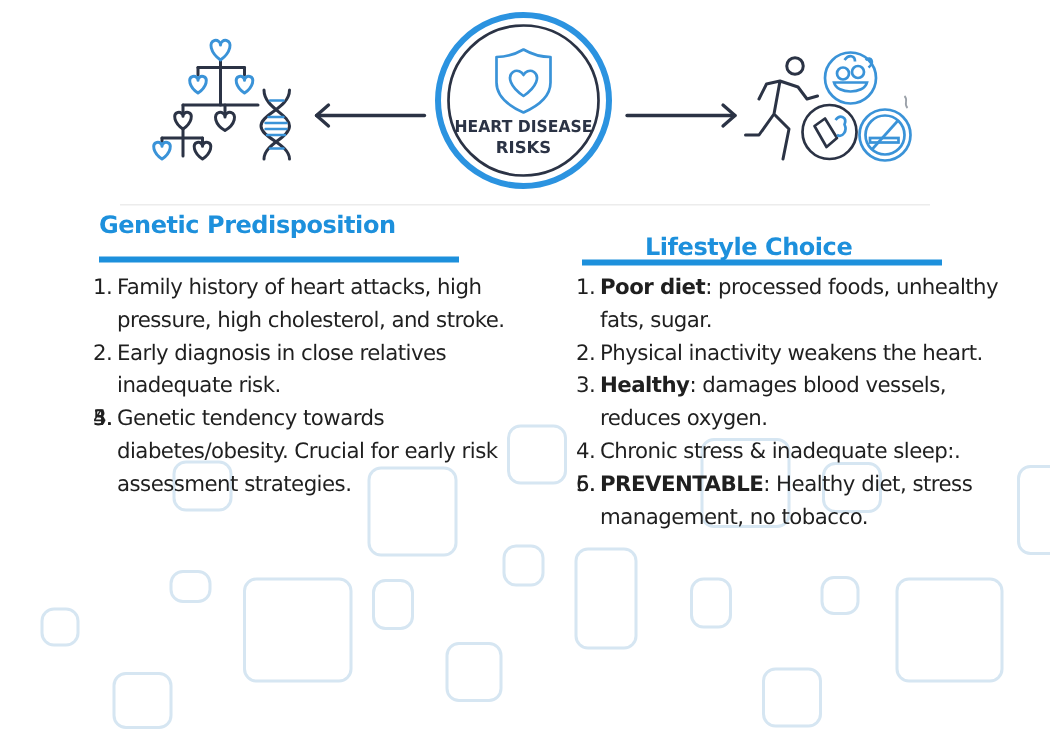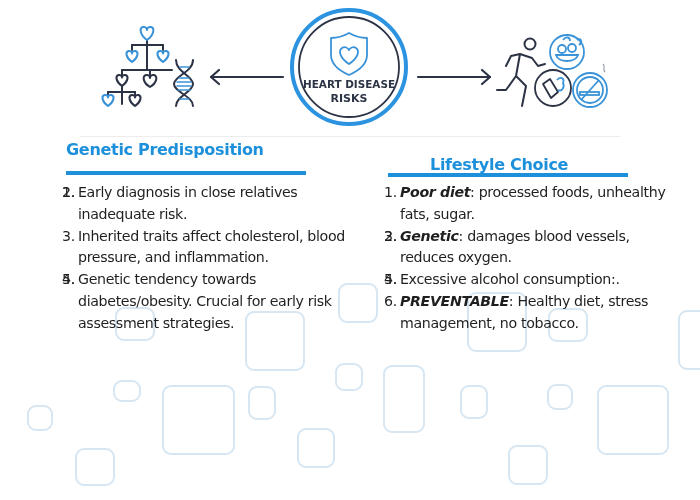--- a/index.html
+++ b/index.html
@@ -36,21 +36,21 @@
     list-style: none; margin: 0; padding: 0;
     position: absolute; left: 0; top: 46px; width: 290px;
   }
   ol.items li {
     position: relative; padding-left: 22px;
     font-family: "DejaVu Sans", sans-serif;
     font-size: 14.2px; line-height: 21.8px; color: #1f1f1f;
     letter-spacing: -0.35px;
   }
   ol.items li .num { position: absolute; left: 6px; top: 0; }
-  ol.items li b { font-weight: bold; font-style: italic; }
+  ol.items li b { font-weight: bold; }
 </style>
 </head>
 <body>
 
 <div class="bg-squares">
   <div class="sq" style="left:338px;top:283px;width:40px;height:40px;"></div>
   <div class="sq" style="left:335px;top:363px;width:28px;height:28px;"></div>
   <div class="sq" style="left:115px;top:307px;width:40px;height:34px;"></div>
   <div class="sq" style="left:245px;top:311px;width:60px;height:60px;"></div>
   <div class="sq" style="left:27px;top:405px;width:26px;height:26px;"></div>
@@ -159,32 +159,32 @@
     <path d="M605 72 C 602 69, 606 67, 603 64" stroke="#9aa0a8" stroke-width="1.2"></path>
   </g>
 </svg>
 
 <div class="hr-line"></div>
 
 <section class="column col-left">
   <div class="col-title">Genetic Predisposition</div>
   <div class="underline"></div>
   <ol class="items">
-    <li><span class="num">1.</span></li>
+    <li><span class="num">1.</span><span>Family history of heart attacks, high pressure, high cholesterol, and stroke.</span></li>
     <li><span class="num">2.</span><span>Early diagnosis in close relatives inadequate risk.</span></li>
-    <li><span class="num">3.</span><span>Inherited traits affect cholesterol, blood pressure, and inflammation.</span></li>
+    <li><span class="num">3.</span></li>
     <li><span class="num">4.</span></li>
     <li><span class="num">5.</span><span>Genetic tendency towards diabetes/obesity. Crucial for early risk assessment strategies.</span></li>
   </ol>
 </section>
 
 <section class="column col-right">
   <div class="col-title">Lifestyle Choice</div>
   <div class="underline"></div>
   <ol class="items">
     <li><span class="num">1.</span><b>Poor diet</b><span>: processed foods, unhealthy fats, sugar.</span></li>
-    <li><span class="num">2.</span><b></b></li>
-    <li><span class="num">3.</span><b>Genetic</b><span>: damages blood vessels, reduces oxygen.</span></li>
-    <li><span class="num">4.</span><b></b></li>
-    <li><span class="num">5.</span><b></b><span>Excessive alcohol consumption:.</span></li>
+    <li><span class="num">2.</span><b></b><span>Physical inactivity weakens the heart.</span></li>
+    <li><span class="num">3.</span><b>Healthy</b><span>: damages blood vessels, reduces oxygen.</span></li>
+    <li><span class="num">4.</span><b></b><span>Chronic stress &amp; inadequate sleep:.</span></li>
+    <li><span class="num">5.</span><b></b></li>
     <li><span class="num">6.</span><b>PREVENTABLE</b><span>: Healthy diet, stress management, no tobacco.</span></li>
   </ol>
 </section>
 
 </body></html>

